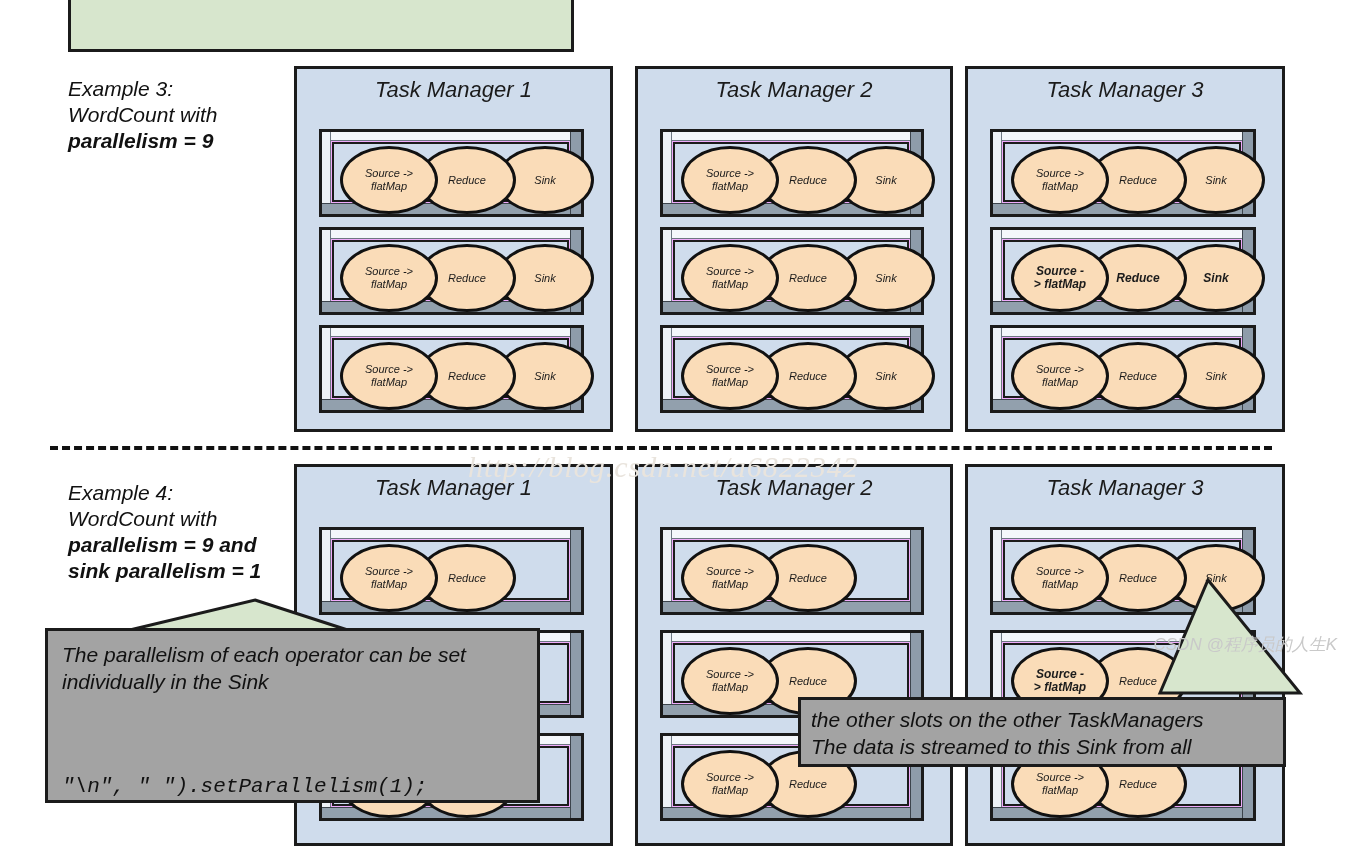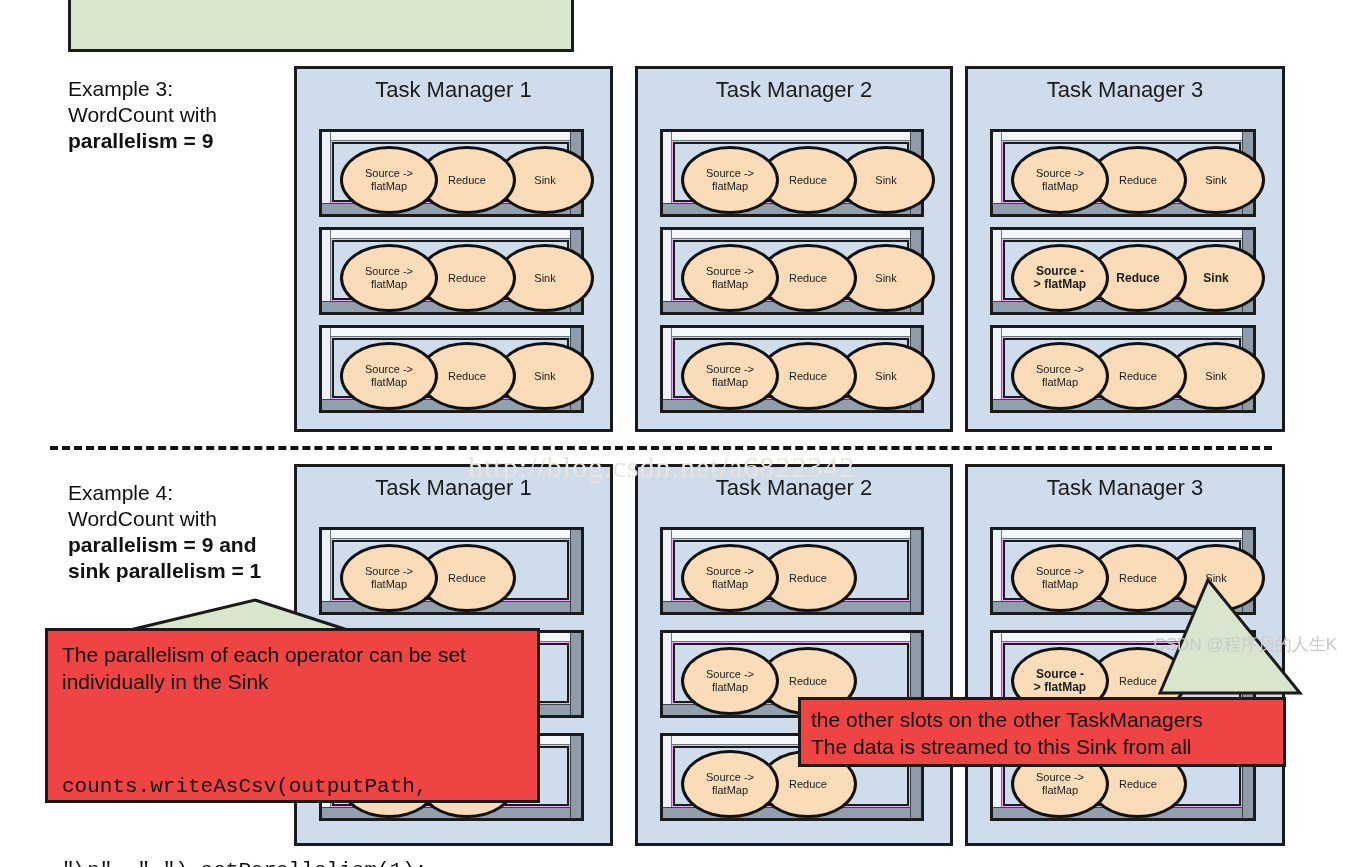--- a/index.html
+++ b/index.html
@@ -1,19 +1,19 @@
 <!DOCTYPE html>
 <html><head>
 <meta charset="utf-8">
 <style>
   html,body{margin:0;padding:0;background:#ffffff;}
   body{width:1345px;height:867px;position:relative;overflow:hidden;
        font-family:"Liberation Sans",sans-serif;color:#1a1a1a;}
 
-  .stage{position:absolute;left:0;top:0;width:1345px;height:662px;}
+  .stage{position:absolute;left:0;top:0;width:1345px;height:662px;font-style:italic;}
 
   
   .wm-center{position:absolute;left:462px;top:450px;font-family:"Liberation Serif",serif;
              font-size:30px;color:#e9e4dd;letter-spacing:1px;white-space:nowrap;
              user-select:none;z-index:60;margin-left:6px;}
   .wm-corner{position:absolute;right:8px;bottom:6px;font-size:17px;color:#c9c9c9;
              font-family:"Liberation Sans",sans-serif;white-space:nowrap;z-index:60;}
 
   
   .divider{position:absolute;left:50px;top:446px;width:1222px;height:0;
@@ -41,21 +41,21 @@
   .slot .inner{position:absolute;left:10px;top:10px;right:12px;bottom:12px;background:#cfdcec;
                border:2px solid #1b1b1b;box-sizing:border-box;}
 
   
   .op{position:absolute;background:#fadcb8;border:3px solid #111;border-radius:50%;
       display:flex;align-items:center;justify-content:center;text-align:center;
       font-size:11px;line-height:13px;color:#1b1b1b;z-index:3;}
   .op.bold{font-weight:bold;font-size:12px;}
 
   
-  .callout{position:absolute;background:#ef4444;border:3px solid #1b1b1b;box-sizing:border-box;
+  .callout{position:absolute;background:#a3a3a3;border:3px solid #1b1b1b;box-sizing:border-box;
            z-index:40;}
   .callout .txt{font-size:21px;line-height:27px;color:#111;}
   .callout .code{font-family:"Liberation Mono",monospace;font-size:21px;line-height:28px;color:#111;
                  white-space:pre;}
   .tail{position:absolute;z-index:39;}
 
   .topbox{position:absolute;left:68px;top:-10px;width:506px;height:62px;background:#d7e6cd;
           border:3px solid #1b1b1b;box-sizing:border-box;z-index:20;}
 </style>
 </head>
@@ -415,21 +415,20 @@
   <svg class="tail" style="left:105px;top:596px;width:260px;height:40px;" viewBox="0 0 260 40">
     <polygon points="150,4 255,38 8,38" fill="#d7e6cd" stroke="#1b1b1b" stroke-width="3"></polygon>
   </svg>
 
   <div class="callout" style="left:45px;top:628px;width:495px;height:175px;">
     <div class="txt" style="padding:10px 0 0 14px;">
       <div>The parallelism of each operator can be set</div>
       <div>individually in the Sink</div>
     </div>
     <div class="code" style="padding:22px 0 0 14px;">
-      <div>counts.writeAsCsv(outputPath,</div>
       <div>"\n", " ").setParallelism(1);</div>
     </div>
   </div>
 
   <div class="wm-center">http://blog.csdn.net/a6822342</div>
   <div class="wm-corner">CSDN @程序员的人生K</div>
 
 </div>
 
 </body></html>

